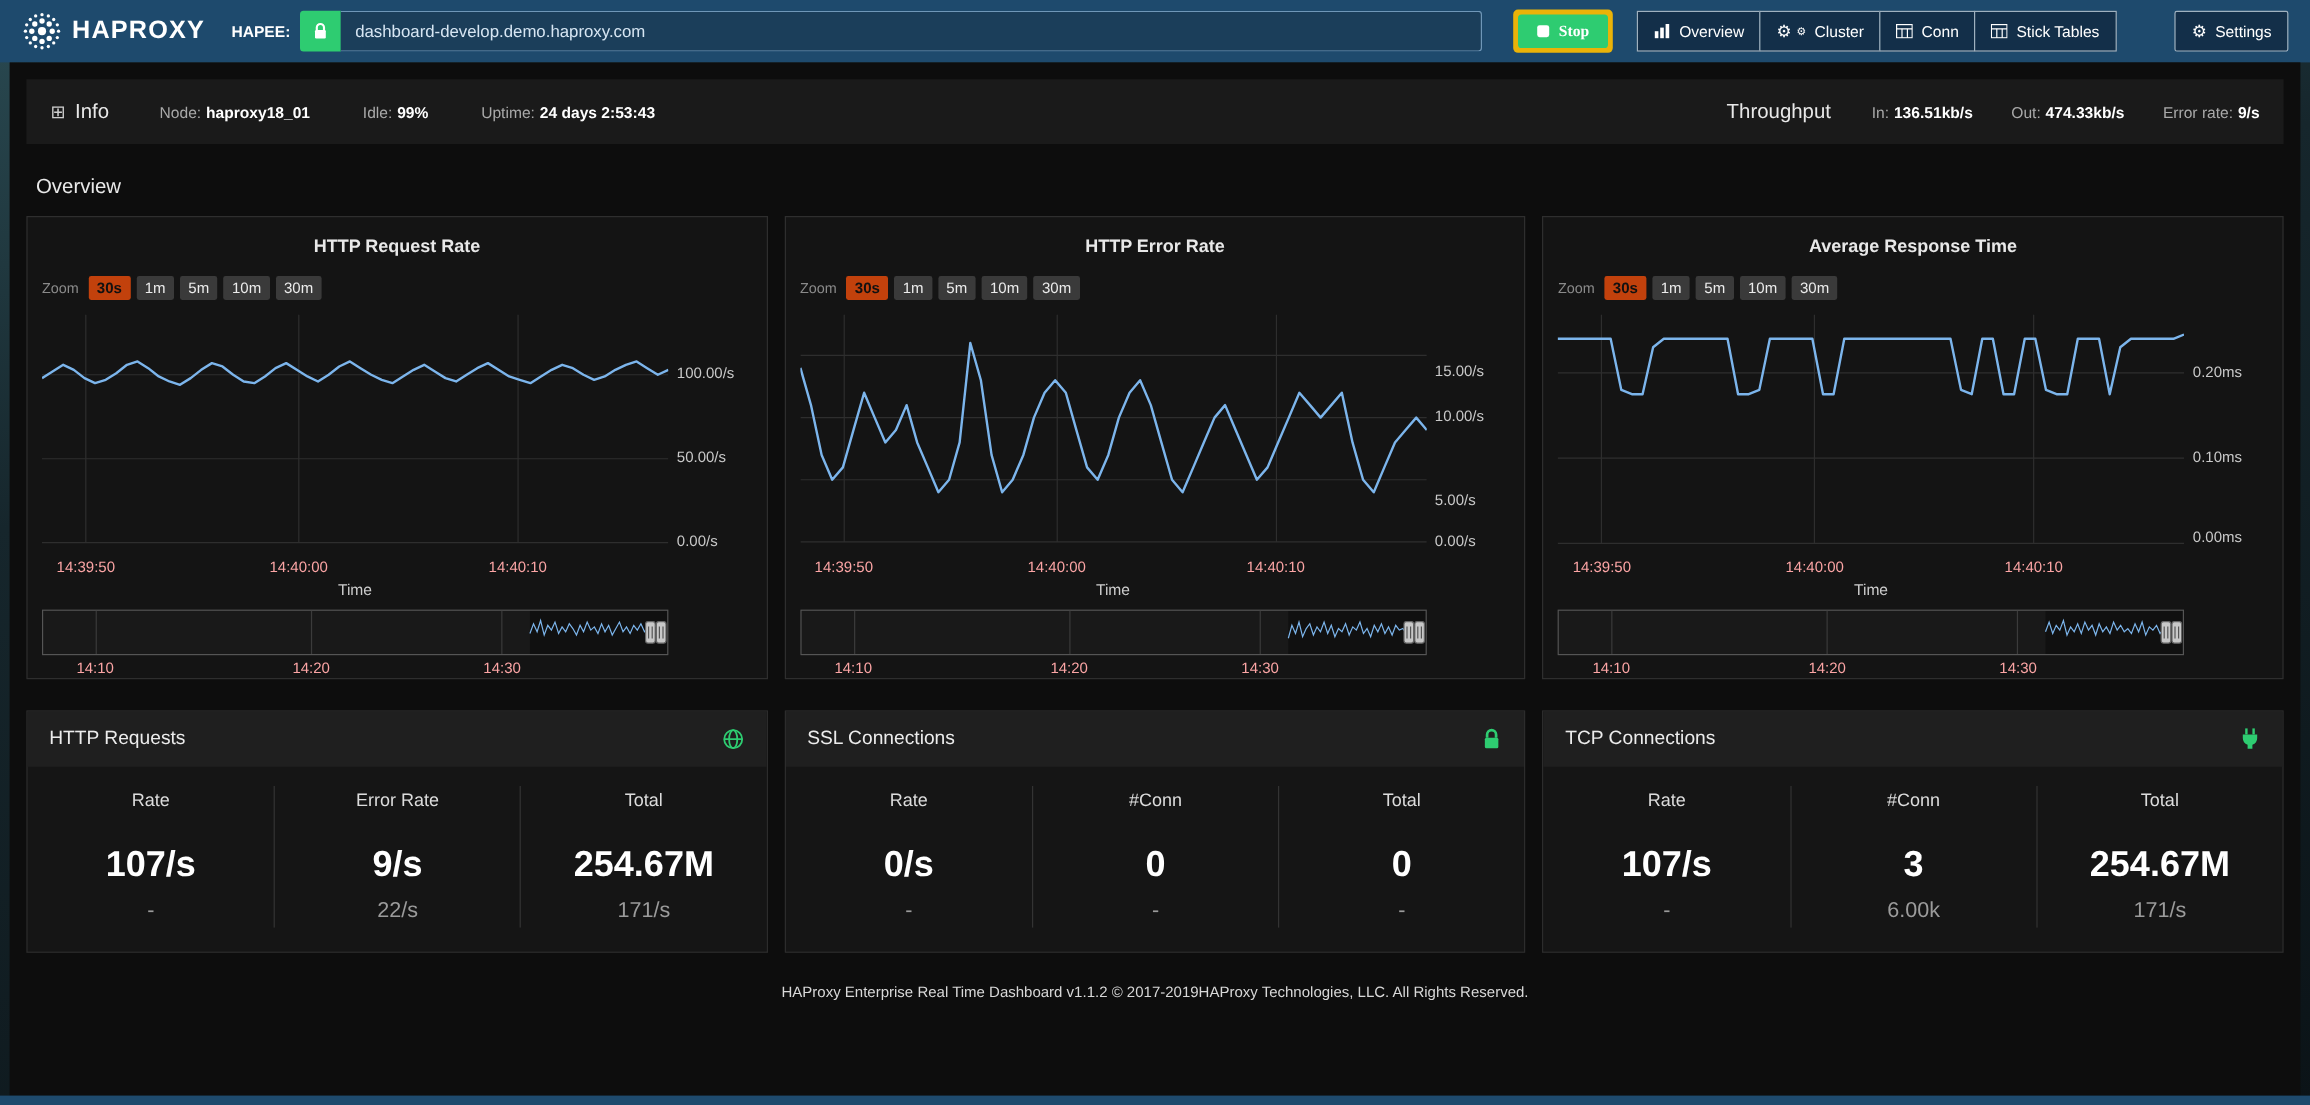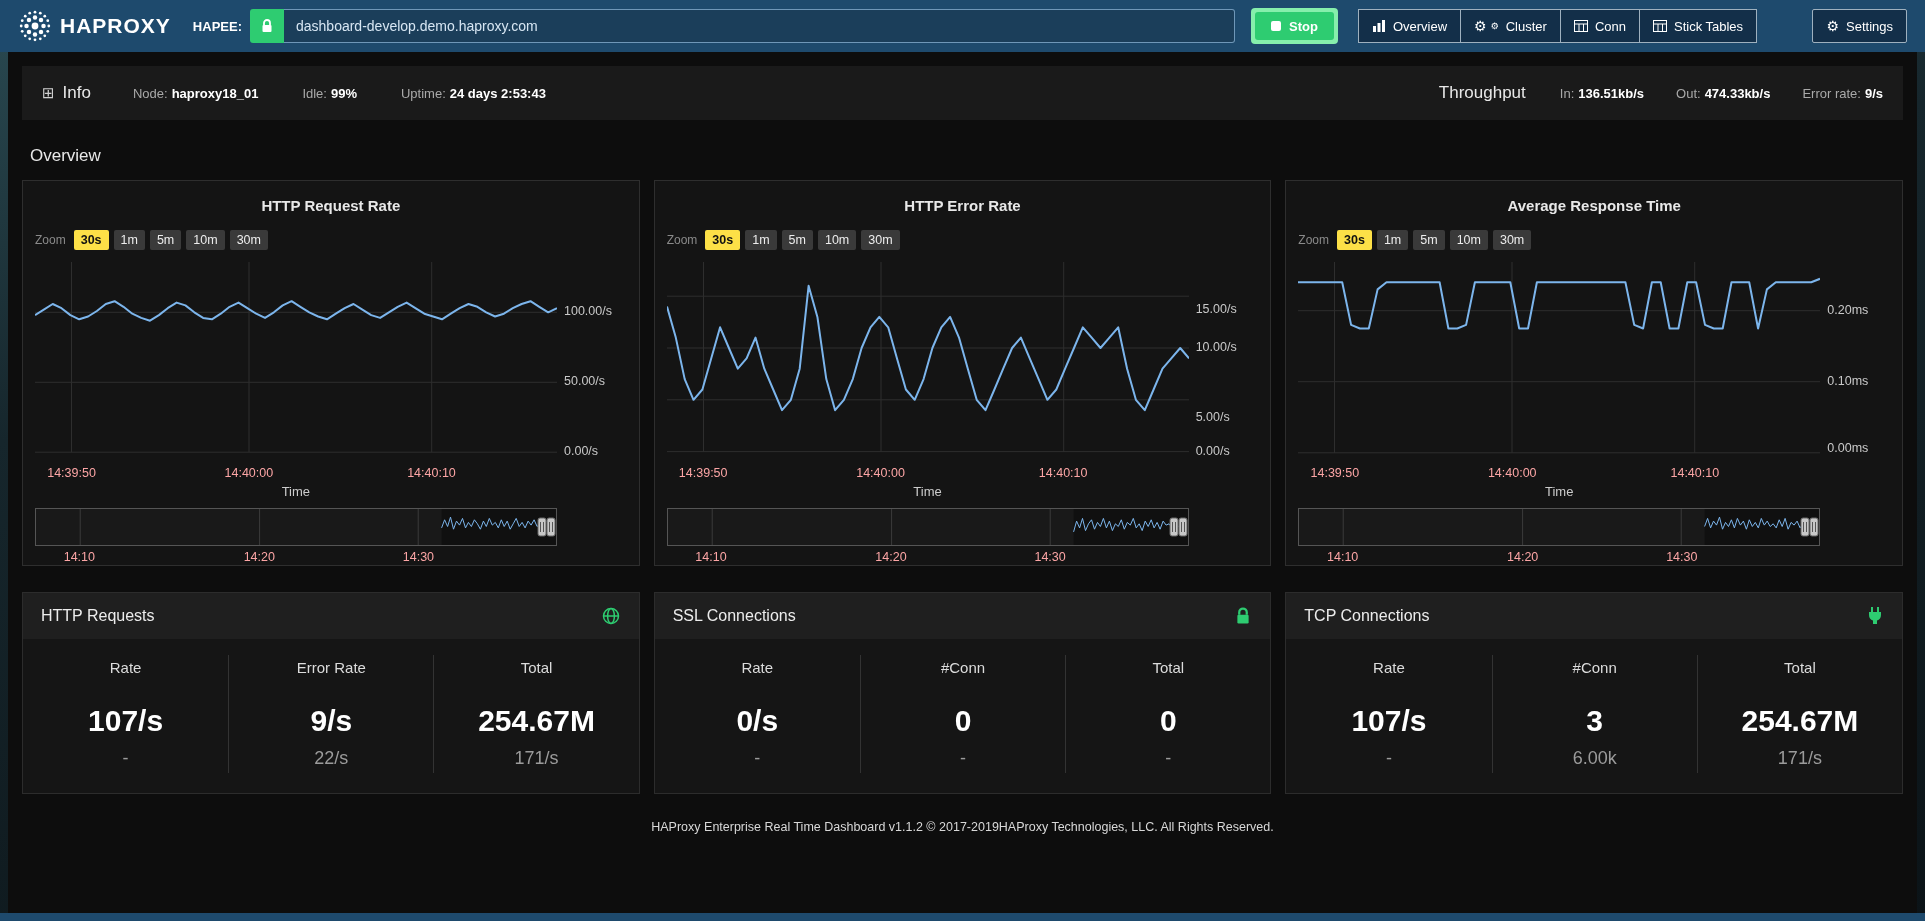--- a/index.html
+++ b/index.html
@@ -22,21 +22,21 @@
   .url-group { display:flex; align-items:stretch; height:34px; flex:1; max-width:985px; }
   .lock-box {
     width:34px; background:#2ecc71; border-radius:3px 0 0 3px;
     display:flex; align-items:center; justify-content:center; flex-shrink:0;
   }
   .url-input {
     flex:1; background:#1b3e5a; border:1px solid #6f97b8; border-left:none;
     border-radius:0 3px 3px 0; color:#d7e6f3; font-size:14px; padding:0 12px;
     font-family:"Liberation Sans","DejaVu Sans",sans-serif; outline:none;
   }
-  .stop-wrap { background:#86efac; border-radius:4px; padding:4px; margin-left:16px; }
+  .stop-wrap { background:#eab308; border-radius:4px; padding:4px; margin-left:26px;font-family:Liberation Serif, serif; }
   .stop-btn {
     background:#2ecc71; border:none; border-radius:3px; color:#fff; font-weight:bold;
     font-size:13px; height:28px; padding:0 16px; display:flex; align-items:center; gap:8px;
     cursor:pointer; font-family:inherit;
   }
   .stop-square { width:10px; height:10px; background:#fff; border-radius:2px; display:inline-block; }
   .nav-group { display:flex; margin-left:20px; }
   .nav-btn, .settings-btn {
     background:#132f49; border:1px solid #9fb1bf; color:#fff; font-size:13px;
     height:34px; padding:0 13px; display:flex; align-items:center; gap:7px;
@@ -72,21 +72,21 @@
     flex:1; height:386px; background:#141414; border:1px solid #2e2e2e;
     padding:10px 12px 0; overflow:hidden;
   }
   .chart-title { color:#e8e8e8; font-size:15px; font-weight:bold; text-align:center; margin:6px 0 14px; }
   .zoom-row { height:24px; margin-bottom:10px; display:flex; align-items:center; }
   .zoom-label { color:#8a8a8a; font-size:12px; margin-right:3px; }
   .zoombtn {
     background:#3a3a3a; color:#ececec; border:none; border-radius:2px;
     font-size:12.5px; padding:3px 7px; margin-left:5px; cursor:pointer; font-family:inherit;
   }
-  .zoombtn.sel { background:#fde047; color:#111; font-weight:bold; }
+  .zoombtn.sel { background:#c2410c; color:#111; font-weight:bold; }
   .plotwrap { display:flex; height:200px; }
   .plotarea { flex:1; position:relative; }
   .ygutter { width:70px; position:relative; font-size:12.5px; color:#c9c9c9; }
   .ygutter span { position:absolute; left:7px; white-space:nowrap; }
   .xlabels { position:relative; height:18px; margin:2px 70px 0 0; font-size:12.5px; color:#fca5a5; }
   .xlabels span { position:absolute; top:2px; transform:translateX(-50%); white-space:nowrap; }
   .xtitle { text-align:center; margin:2px 70px 0 0; font-size:13px; color:#cccccc; height:16px; }
   .navwrap { display:flex; margin-top:8px; }
   .navarea { flex:1; height:38px; border:1px solid #555; position:relative; background:#101010; }
   .navgutter { width:70px; }

